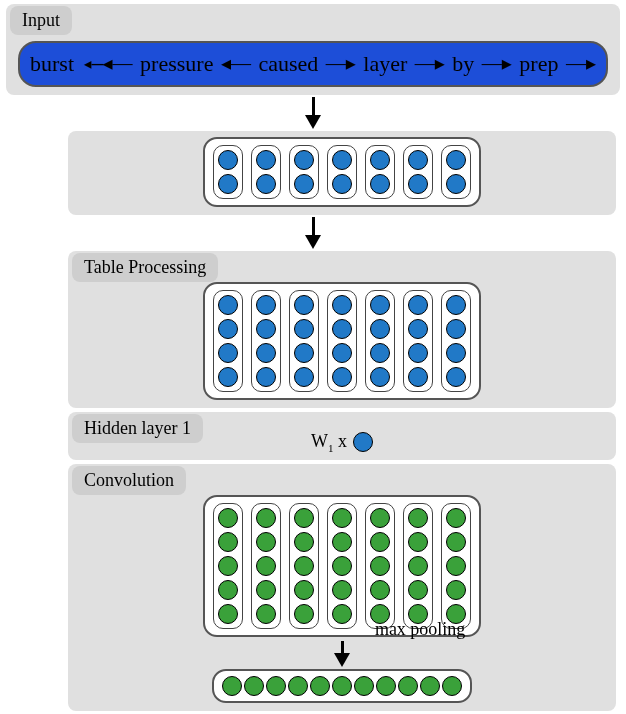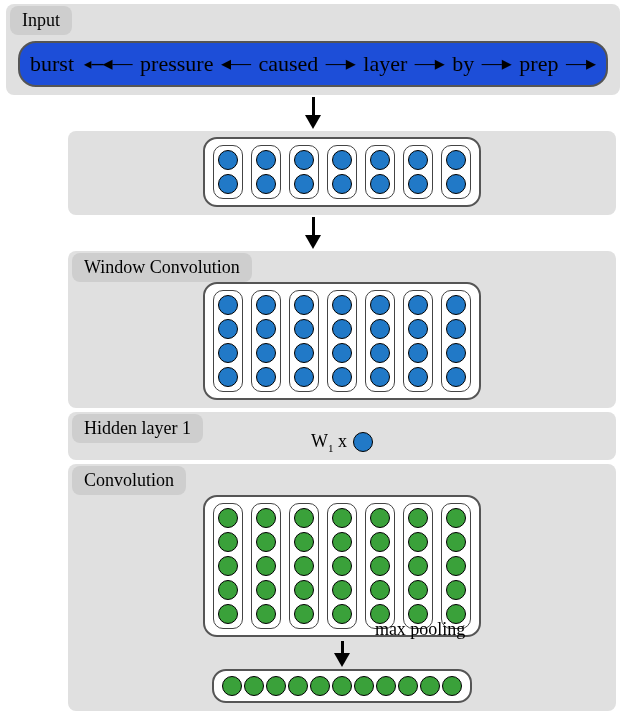--- a/index.html
+++ b/index.html
@@ -201,21 +201,21 @@
         </div>
     </div>
   </div>
 
   <div class="arrow-block">
     <div class="arrow-line"></div>
       <div class="arrow-down"></div>
   </div>
 
   <div class="section indent-section">
-    <span class="section-label">Window Convolution</span>
+    <span class="section-label">Table Processing</span>
     <div class="center">
       <div class="cell-box" id="window-box">
           <div class="cell-col">
             <div class="dot big blue"></div>
             <div class="dot big blue"></div>
             <div class="dot big blue"></div>
             <div class="dot big blue"></div>
           </div>
           <div class="cell-col">
             <div class="dot big blue"></div>

